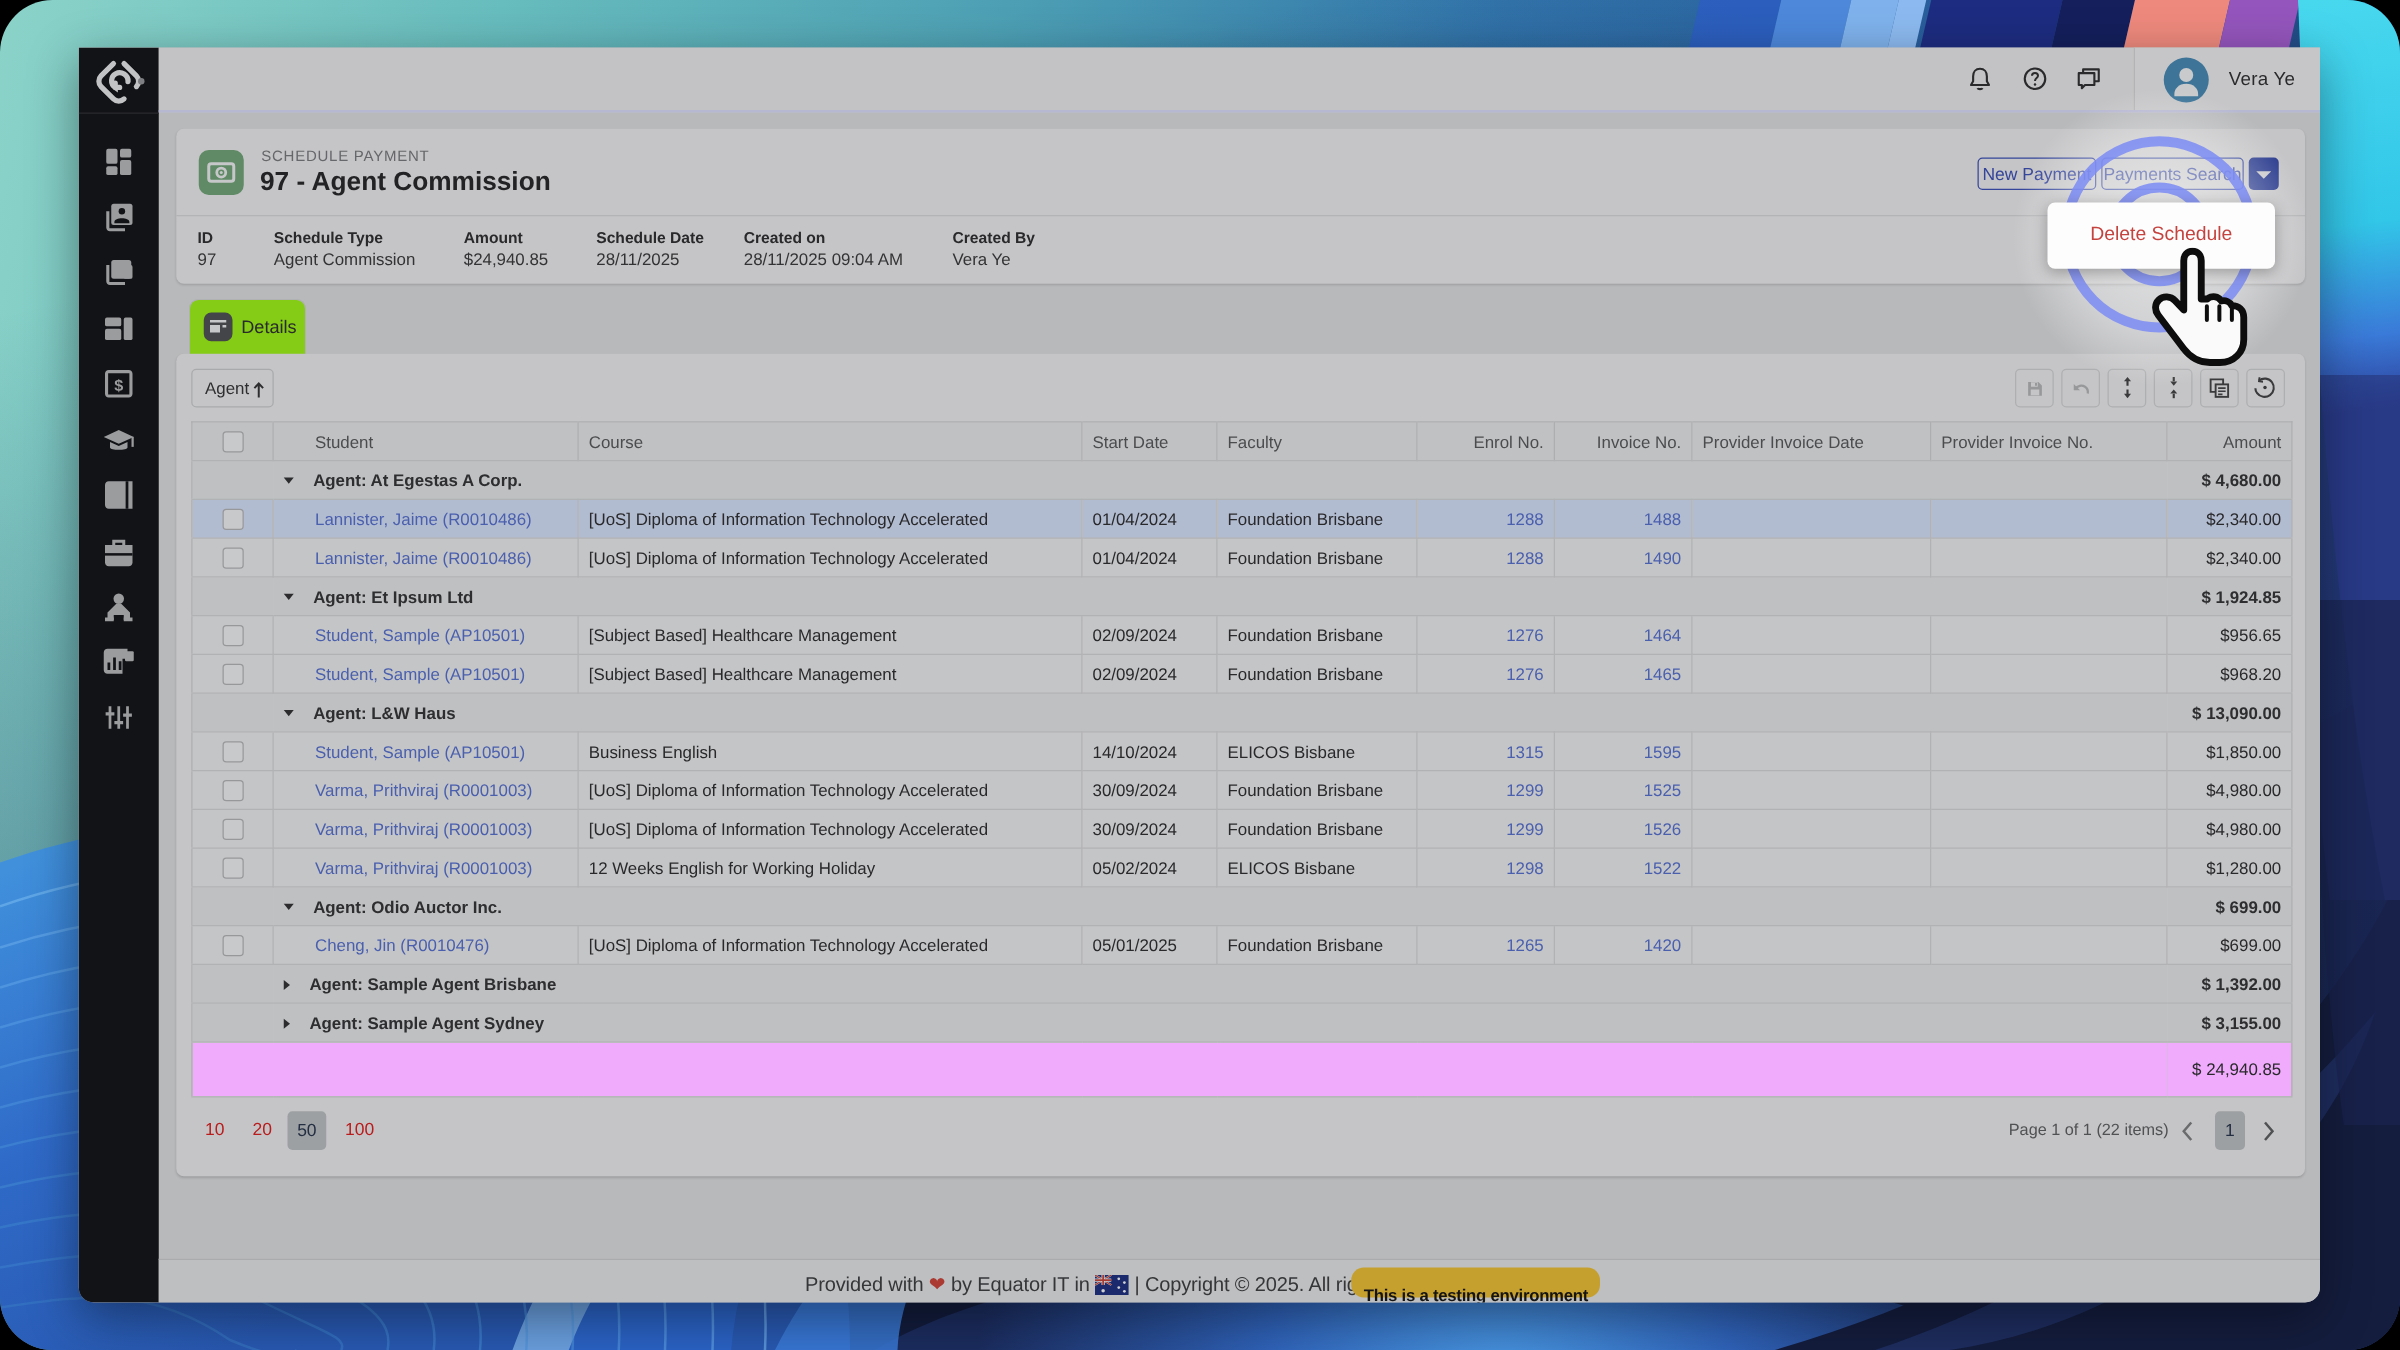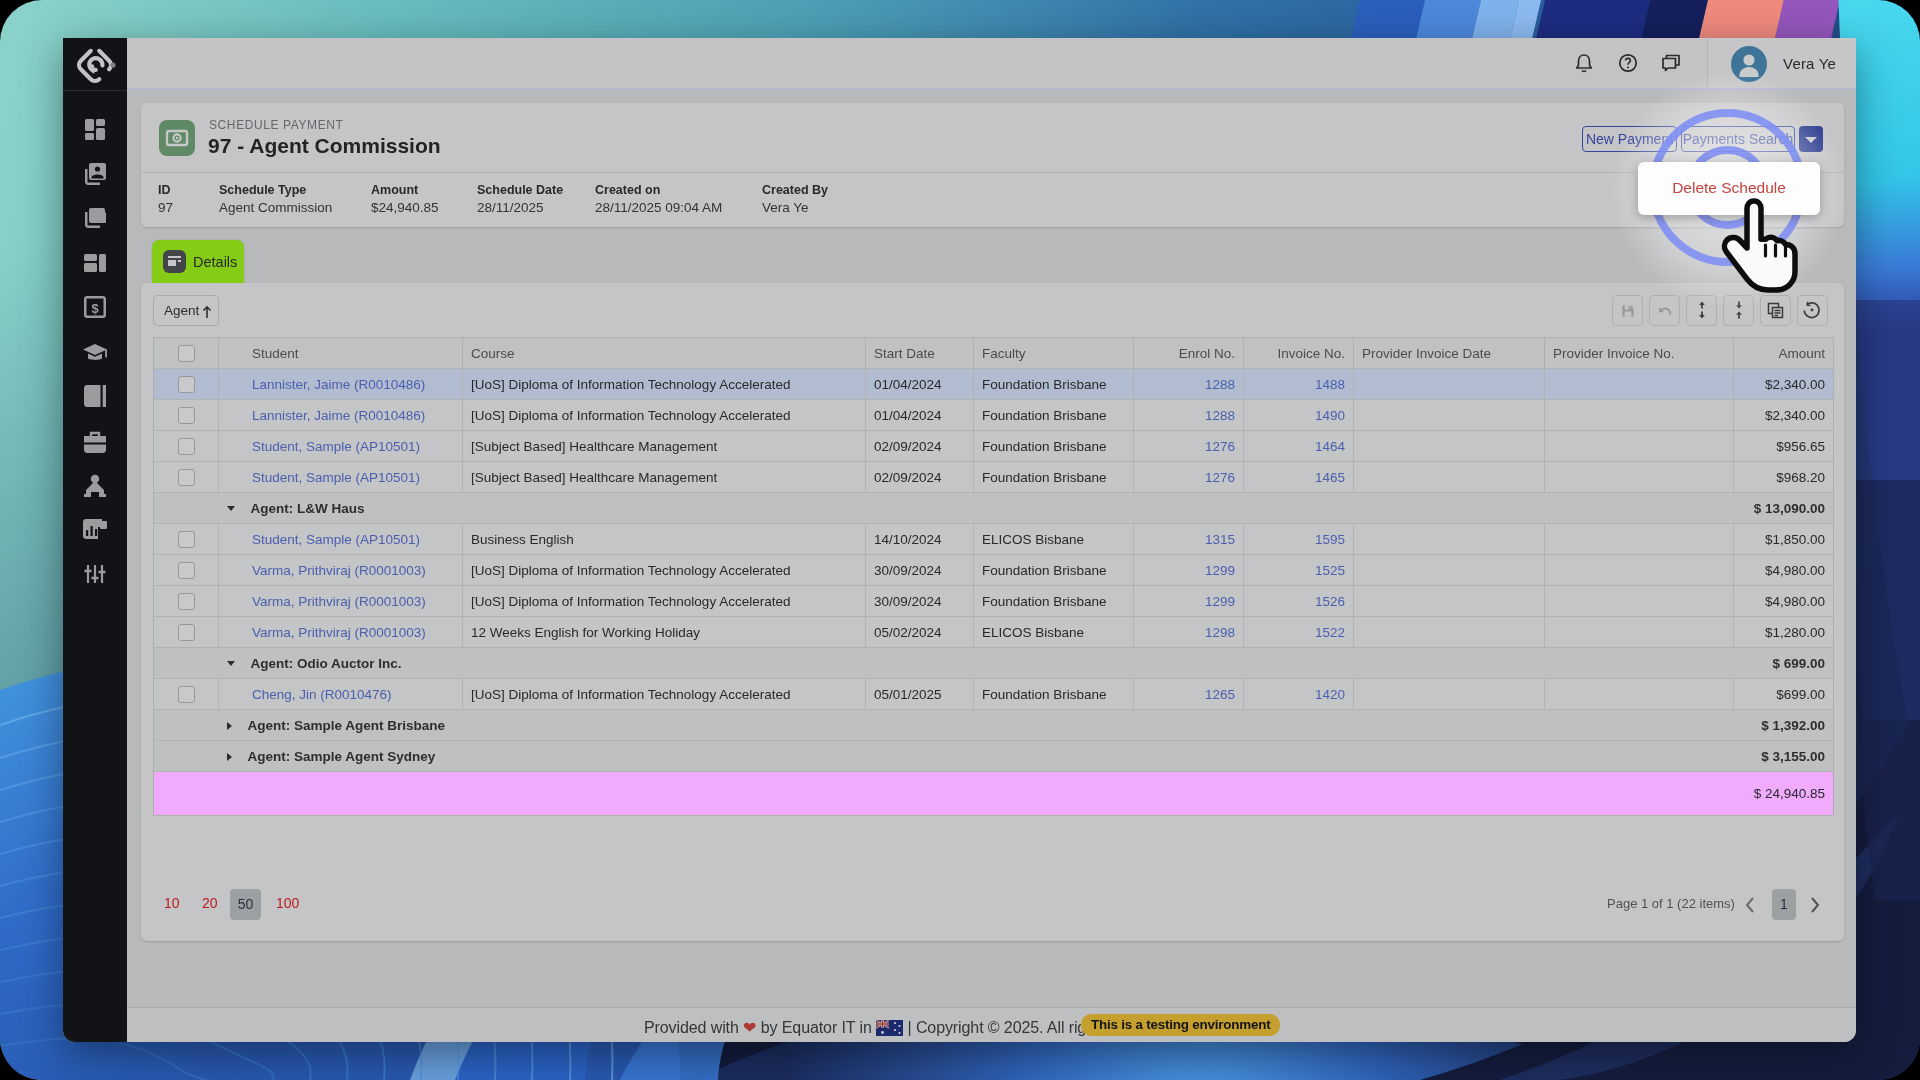--- a/index.html
+++ b/index.html
@@ -84,21 +84,21 @@
 
 .pg { position:absolute; top:612px; font-size:14px; color:#b91c1c; }
 #p50 { position:absolute; left:89px; top:606px; width:31px; height:31px; background:#9da0a3;
   border-radius:4px; text-align:center; line-height:31px; font-size:14px; color:#232e42; }
 #p1 { position:absolute; left:1631px; top:606px; width:24px; height:31px; background:#9da0a3;
   border-radius:4px; text-align:center; line-height:31px; font-size:14px; color:#232e42; }
 
 #foot { position:absolute; left:64px; top:969px; width:1729px; height:35px;
   background:#bebfc1; border-top:1px solid #aaabad; }
 #foot .txt { position:absolute; left:517px; top:10px; font-size:16px; letter-spacing:-.1px; color:#353638; }
-#badge { position:absolute; left:954px; top:6px; height:22px; padding:0 10px;
+#badge { position:absolute; left:954px; top:6px; height:22px; padding:12px 10px;
   background:#c6a02e; border-radius:10px; font-size:13.4px; font-weight:bold; color:#141414;
   line-height:22px; letter-spacing:-.2px; }
 
 #glow { position:absolute; left:1546px; top:32px; width:240px; height:240px; border-radius:50%;
   background:radial-gradient(circle, rgba(255,255,255,.6) 0%, rgba(255,255,255,.34) 45%, rgba(255,255,255,0) 70%); }
 .ring { position:absolute; border-radius:50%; border:8px solid rgba(124,140,244,.85); }
 #ring1 { left:1586px; top:71px; width:157px; height:157px; border-width:8px; }
 #ring2 { left:1623px; top:108px; width:83px; height:83px; border-width:8px; }
 #dpanel { position:absolute; left:1575px; top:124px; width:182px; height:53px; background:#fdfdfd;
   border-radius:6px; box-shadow:0 3px 12px rgba(0,0,0,.3); }
@@ -378,20 +378,25 @@
             <td><span class="ind"></span>Student</td>
             <td>Course</td>
             <td>Start Date</td>
             <td>Faculty</td>
             <td class="rt">Enrol No.</td>
             <td class="rt">Invoice No.</td>
             <td>Provider Invoice Date</td>
             <td>Provider Invoice No.</td>
             <td class="rt" style="border-right:none">Amount</td>
           </tr>
+      <tr class="gr">
+            <td></td>
+            <td colspan="8"><span class="tri-d"></span>Agent: At Egestas A Corp.</td>
+            <td class="rt">$ 4,680.00</td>
+          </tr>
       <tr class="dr sel">
             <td>
               <div class="cbx"></div>
             </td>
             <td><span class="ind"></span><a>Lannister, Jaime (R0010486)</a></td>
             <td>[UoS] Diploma of Information Technology Accelerated</td>
             <td>01/04/2024</td>
             <td>Foundation Brisbane</td>
             <td class="rt"><a>1288</a></td>
             <td class="rt"><a>1488</a></td>
@@ -405,20 +410,25 @@
             </td>
             <td><span class="ind"></span><a>Lannister, Jaime (R0010486)</a></td>
             <td>[UoS] Diploma of Information Technology Accelerated</td>
             <td>01/04/2024</td>
             <td>Foundation Brisbane</td>
             <td class="rt"><a>1288</a></td>
             <td class="rt"><a>1490</a></td>
             <td></td>
             <td></td>
             <td class="rt" style="border-right:none">$2,340.00</td>
+          </tr>
+      <tr class="gr">
+            <td></td>
+            <td colspan="8"><span class="tri-d"></span>Agent: Et Ipsum Ltd</td>
+            <td class="rt">$ 1,924.85</td>
           </tr>
       <tr class="dr">
             <td>
               <div class="cbx"></div>
             </td>
             <td><span class="ind"></span><a>Student, Sample (AP10501)</a></td>
             <td>[Subject Based] Healthcare Management</td>
             <td>02/09/2024</td>
             <td>Foundation Brisbane</td>
             <td class="rt"><a>1276</a></td>

